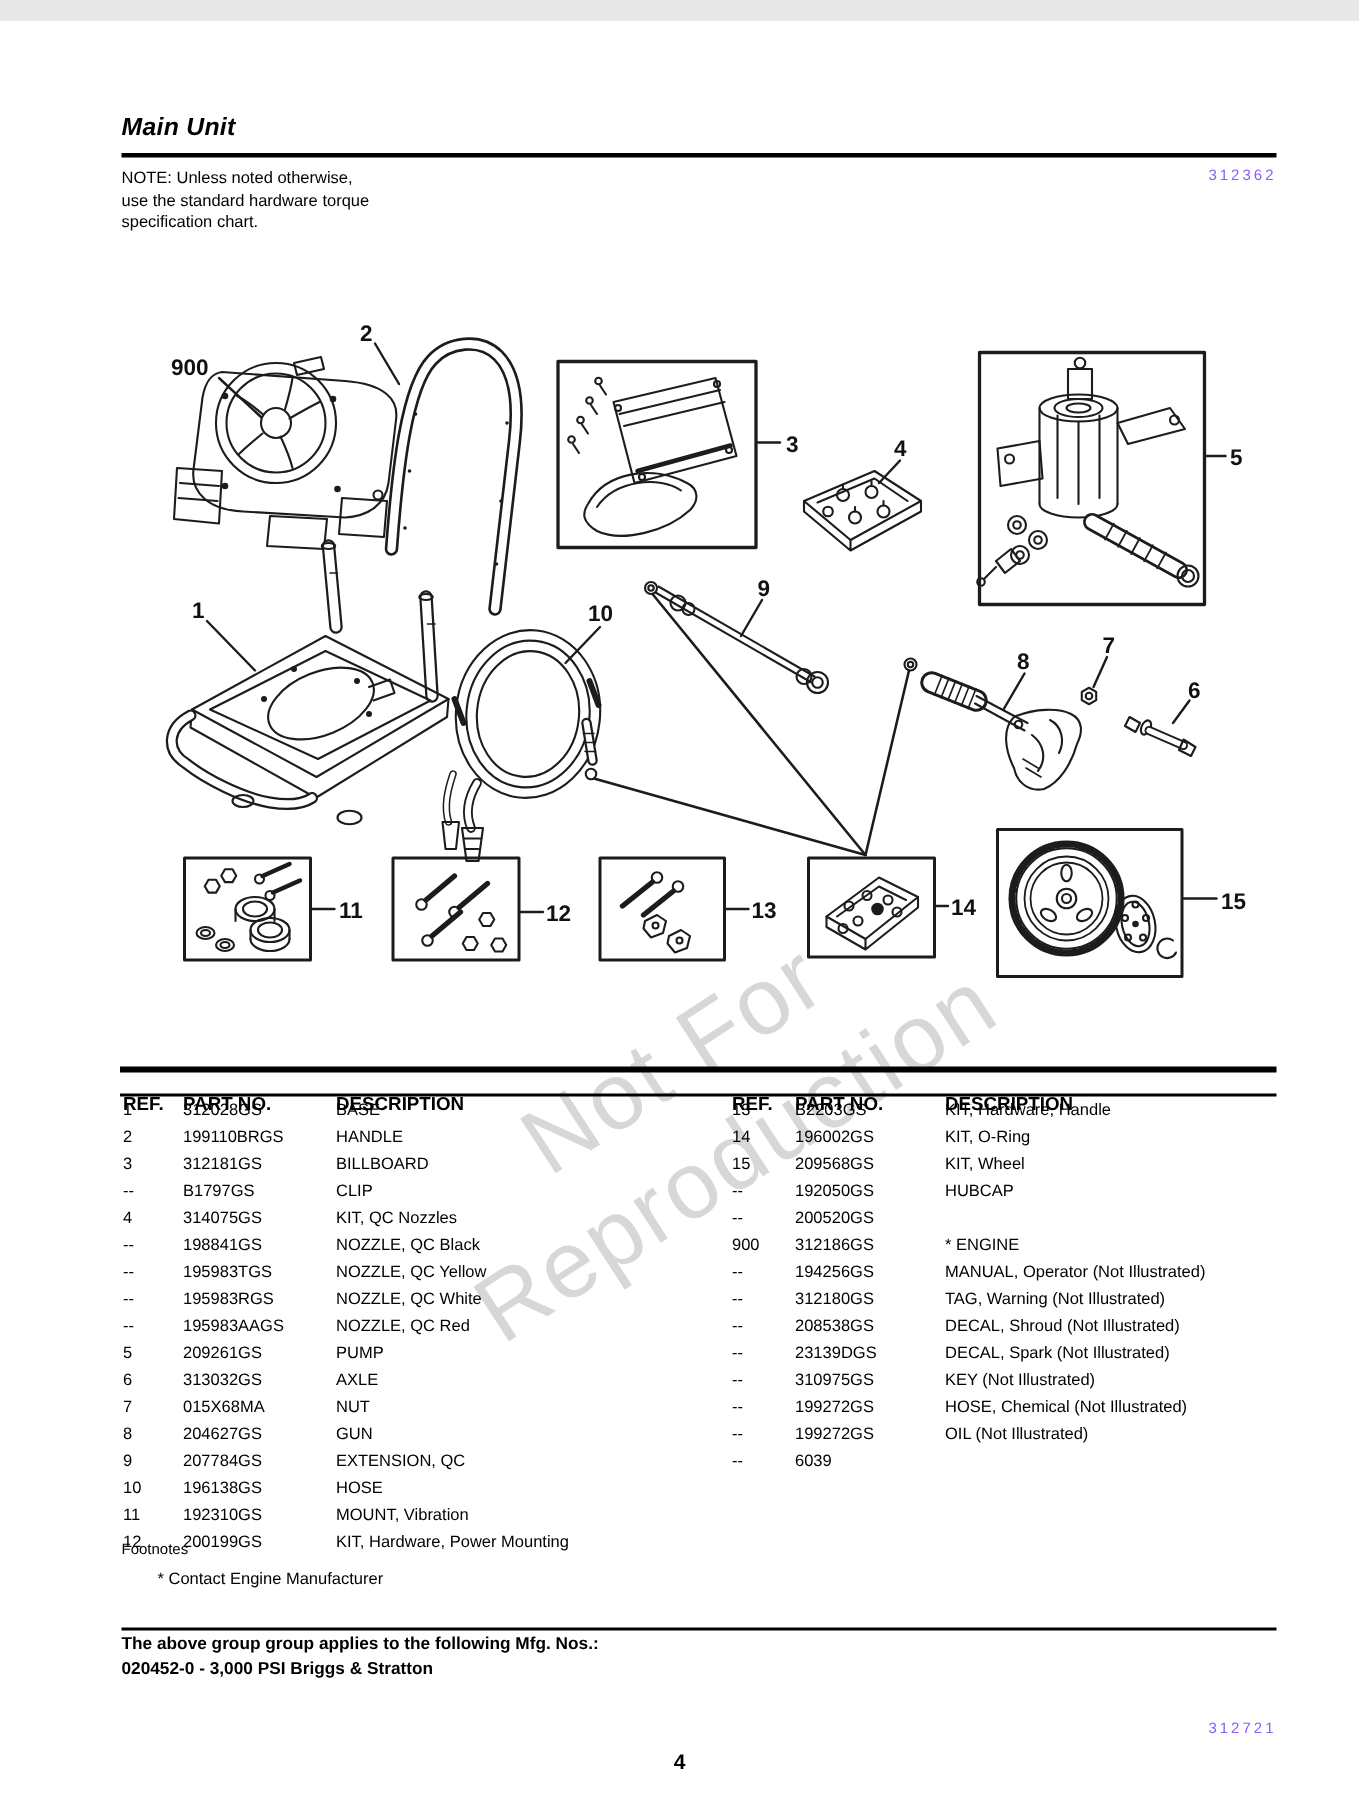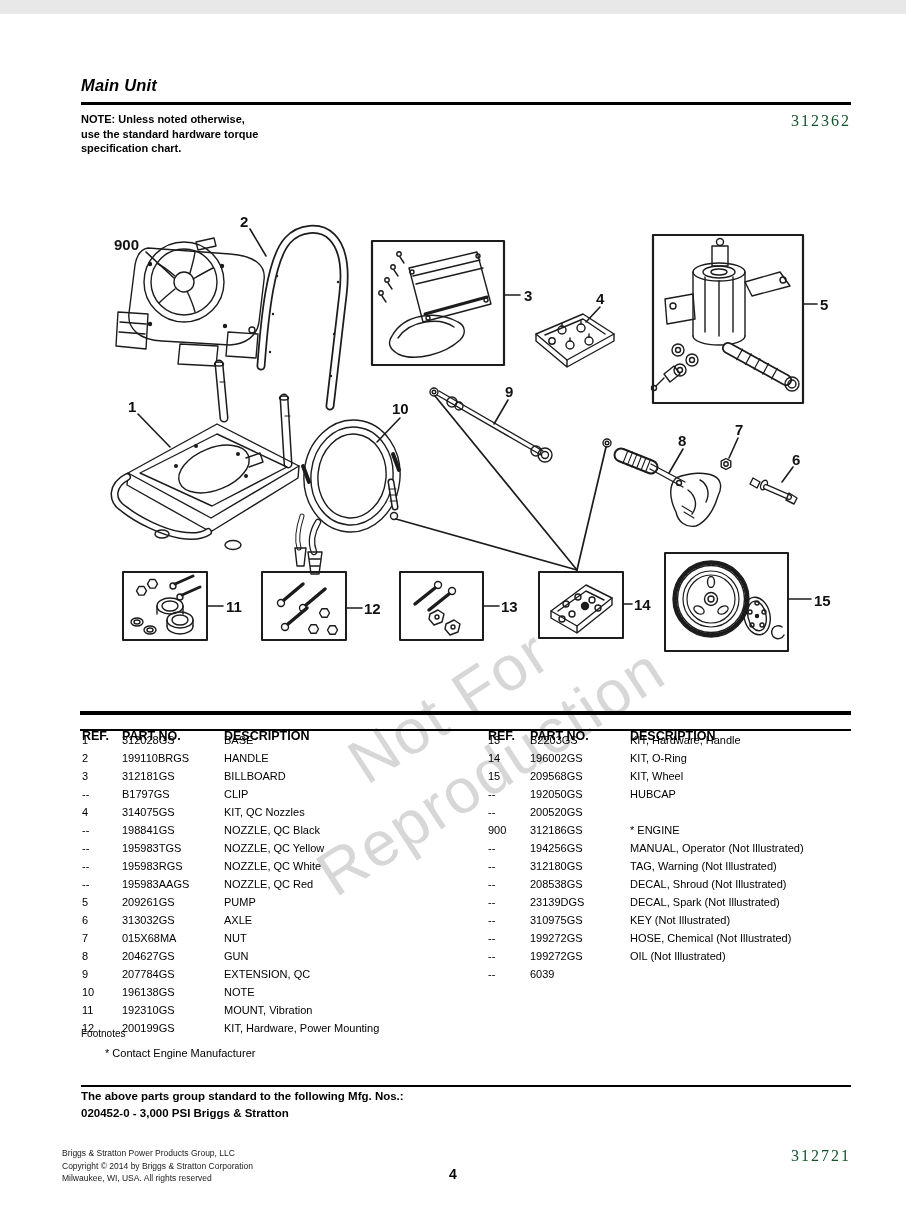--- a/index.html
+++ b/index.html
@@ -1,22 +1,22 @@
 <!DOCTYPE html>
 <html><head>
 <meta charset="utf-8">
 <style>
   html,body{margin:0;padding:0;background:#e8e8e8}
   .page{position:relative;width:906px;height:1208px;margin:14px auto;background:#fff;
         font-family:"Liberation Sans",sans-serif;color:#000;overflow:hidden}
   .abs{position:absolute}
   .title{left:81px;top:62px;font-size:16.5px;font-weight:bold;font-style:italic;letter-spacing:.2px}
   .title-rule{left:81px;top:88px;width:770px;height:3px;background:#000}
-  .note{left:81px;top:98px;font-size:11px;font-weight:bold;line-height:14.5px}
-  .docnum{font-family:Liberation Serif, serif;color:#14532d;font-size:16px;letter-spacing:2px}
+  .note{left:81px;top:98px;font-size:11px;font-weight:normal;line-height:14.5px}
+  .docnum{font-family:Liberation Sans, sans-serif;color:#8b5cf6;font-size:10px;letter-spacing:2px}
   .docnum.top{top:98px;right:55px}
   .docnum.bottom{top:1133px;right:55px}
   .watermark{left:185px;top:648px;width:570px;text-align:center;transform:rotate(-33deg);
              color:#d7d7d7;font-size:63px;line-height:77px;letter-spacing:2px;z-index:0;white-space:nowrap}
   svg.diagram{left:0;top:0;z-index:1}
   .callout{font:bold 15px "Liberation Sans",sans-serif;fill:#111}
 
   .parts{left:80px;top:697px;width:771px;z-index:2}
   .rule-thick{height:4px;background:#000}
   .rule-thin{height:2px;background:#000}
@@ -421,21 +421,21 @@
           <div class="cell c1">015X68MA</div>
           <div class="cell c2">NUT</div>
           <div class="cell c0">8</div>
           <div class="cell c1">204627GS</div>
           <div class="cell c2">GUN</div>
           <div class="cell c0">9</div>
           <div class="cell c1">207784GS</div>
           <div class="cell c2">EXTENSION, QC</div>
           <div class="cell c0">10</div>
           <div class="cell c1">196138GS</div>
-          <div class="cell c2">NOTE</div>
+          <div class="cell c2">HOSE</div>
           <div class="cell c0">11</div>
           <div class="cell c1">192310GS</div>
           <div class="cell c2">MOUNT, Vibration</div>
           <div class="cell c0">12</div>
           <div class="cell c1">200199GS</div>
           <div class="cell c2">KIT, Hardware, Power Mounting</div>
         </div>
       <div class="pbody right" id="right-table-body">
           <div class="cell c0">13</div>
           <div class="cell c1">B2203GS</div>
@@ -479,24 +479,19 @@
           <div class="cell c0">--</div>
           <div class="cell c1">6039</div>
         </div>
     </div>
   </div>
 
   <div class="abs footnotes-h">Footnotes</div>
   <div class="abs footnote-item">* Contact Engine Manufacturer</div>
 
   <div class="abs mfg-rule"></div>
-  <div class="abs mfg l1">The above parts group standard to the following Mfg. Nos.:</div>
+  <div class="abs mfg l1">The above group group applies to the following Mfg. Nos.:</div>
   <div class="abs mfg l2">020452-0 - 3,000 PSI Briggs &amp; Stratton</div>
 
-  <div class="abs footer-co">
-    <div>Briggs &amp; Stratton Power Products Group, LLC</div>
-    <div>Copyright © 2014 by Briggs &amp; Stratton Corporation</div>
-    <div>Milwaukee, WI, USA. All rights reserved</div>
-  </div>
   <div class="abs pagenum">4</div>
   <div class="abs docnum bottom">312721</div>
 
 </div>
 
 </body></html>

